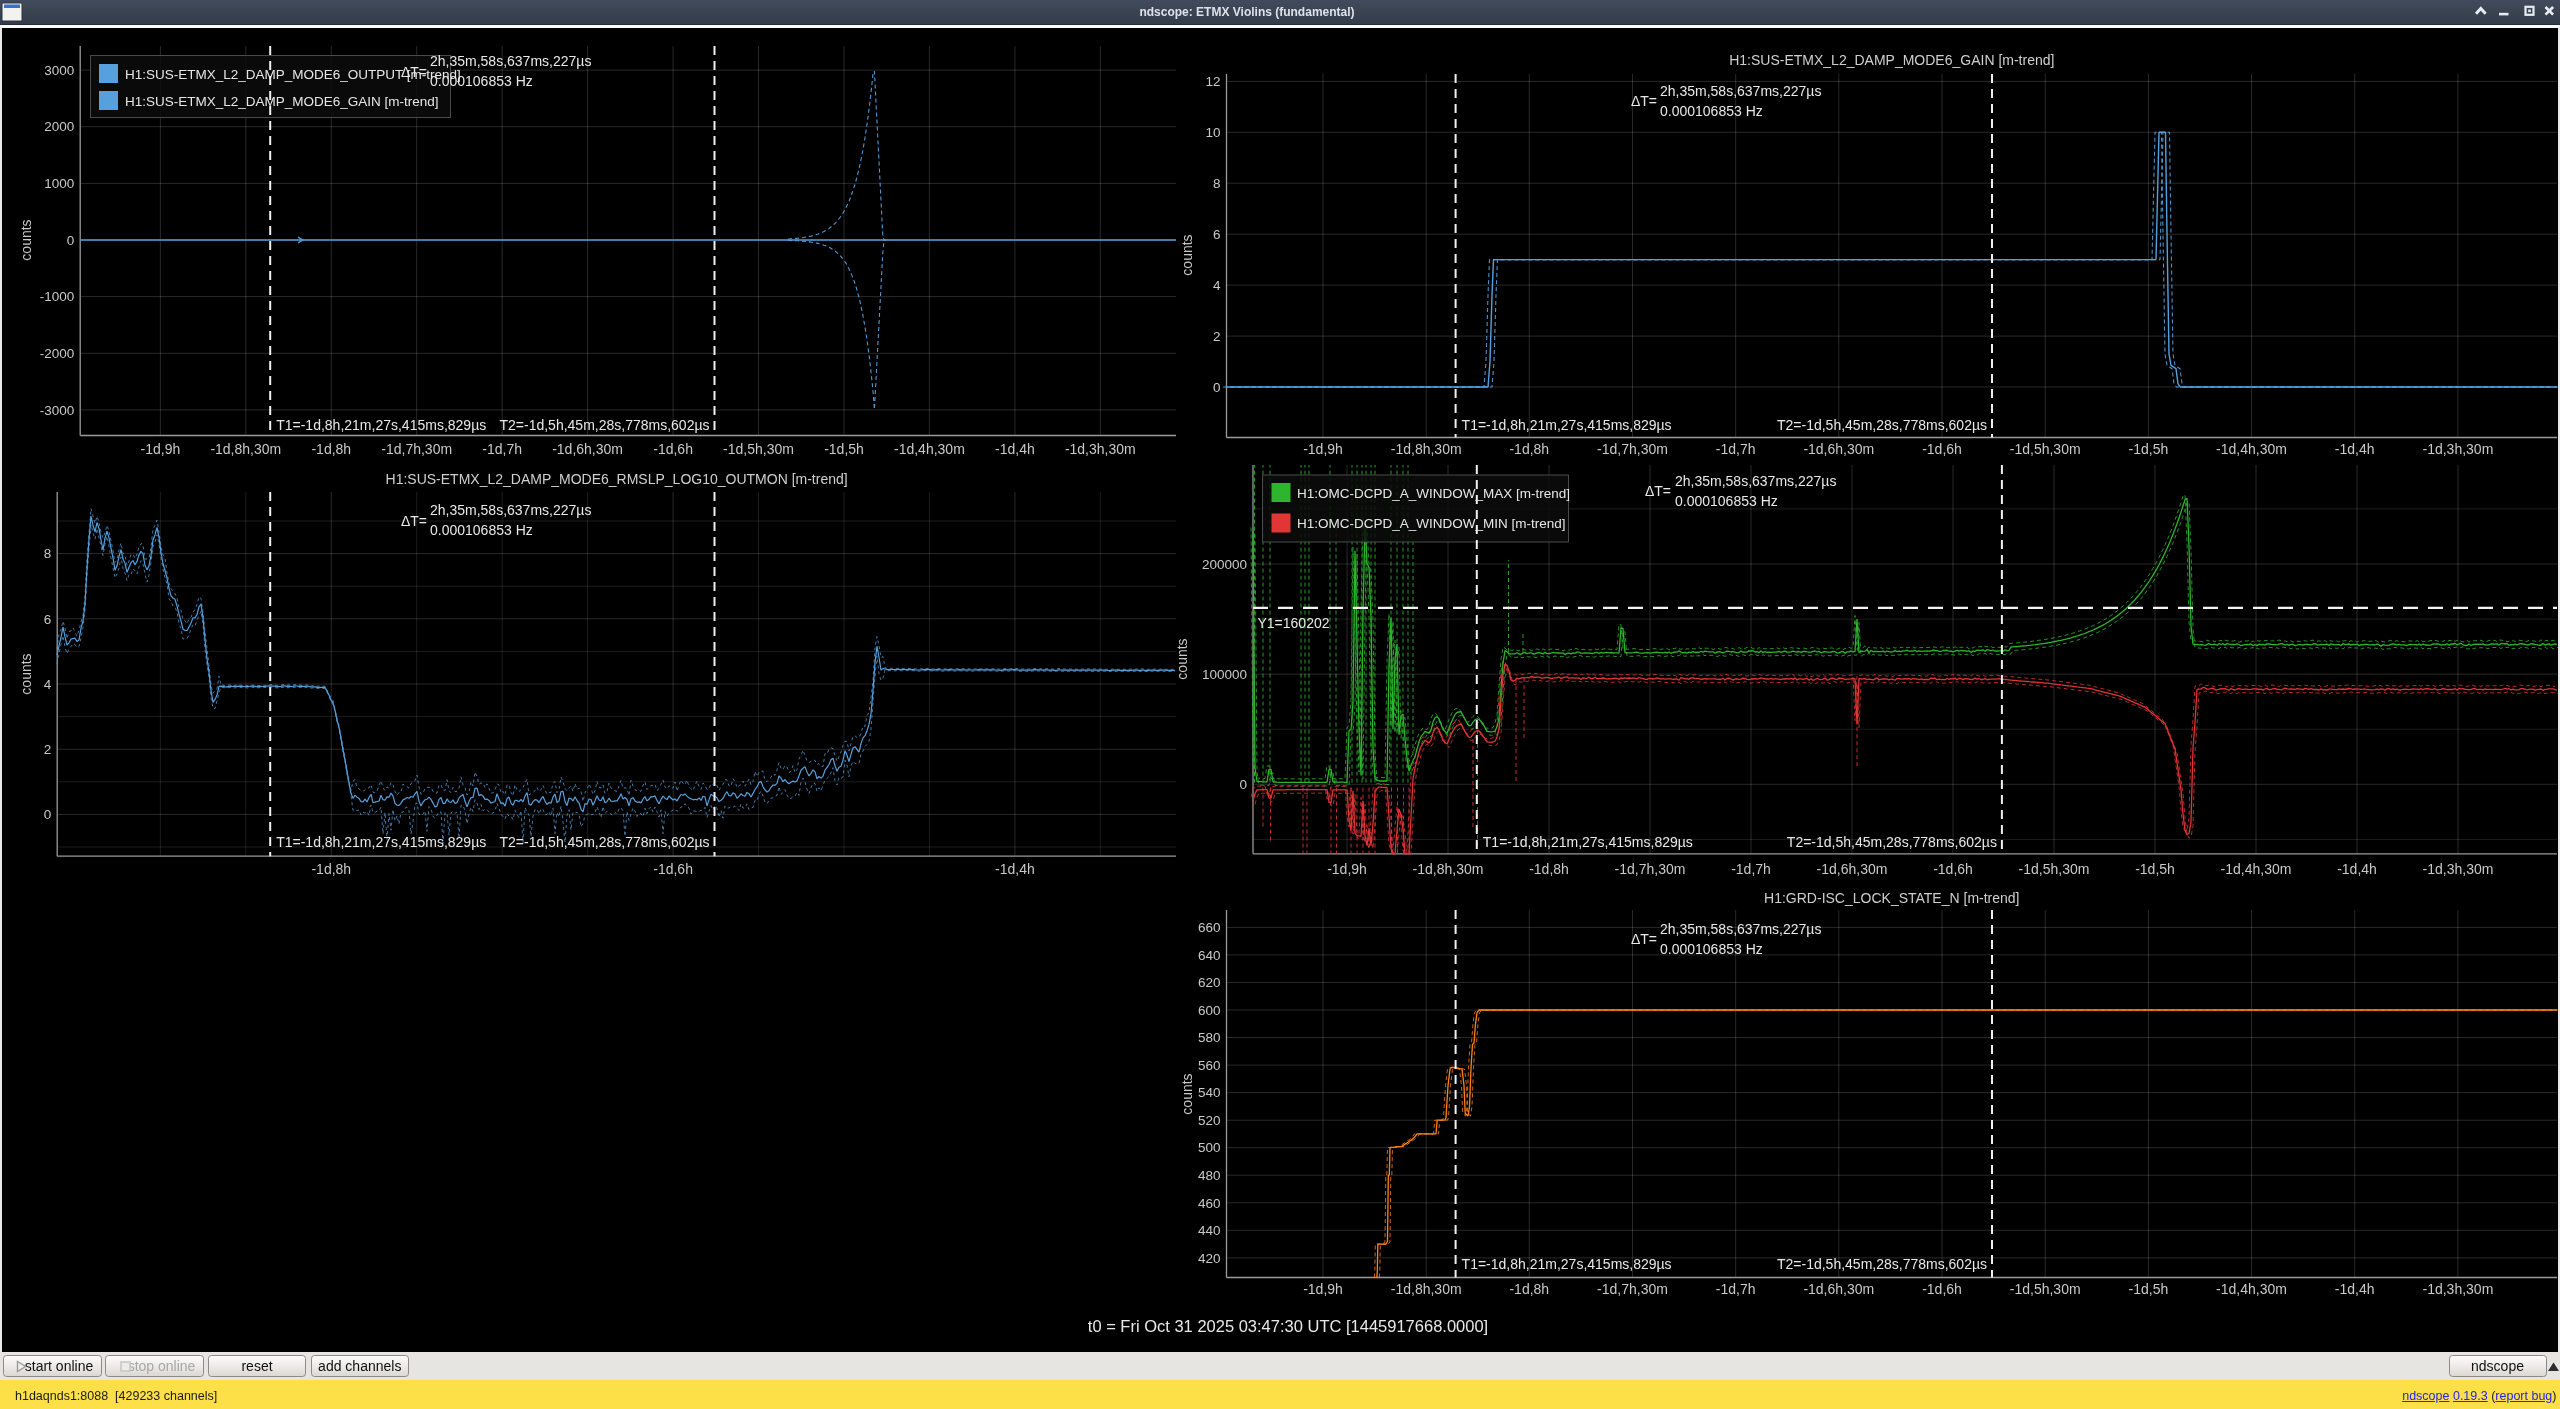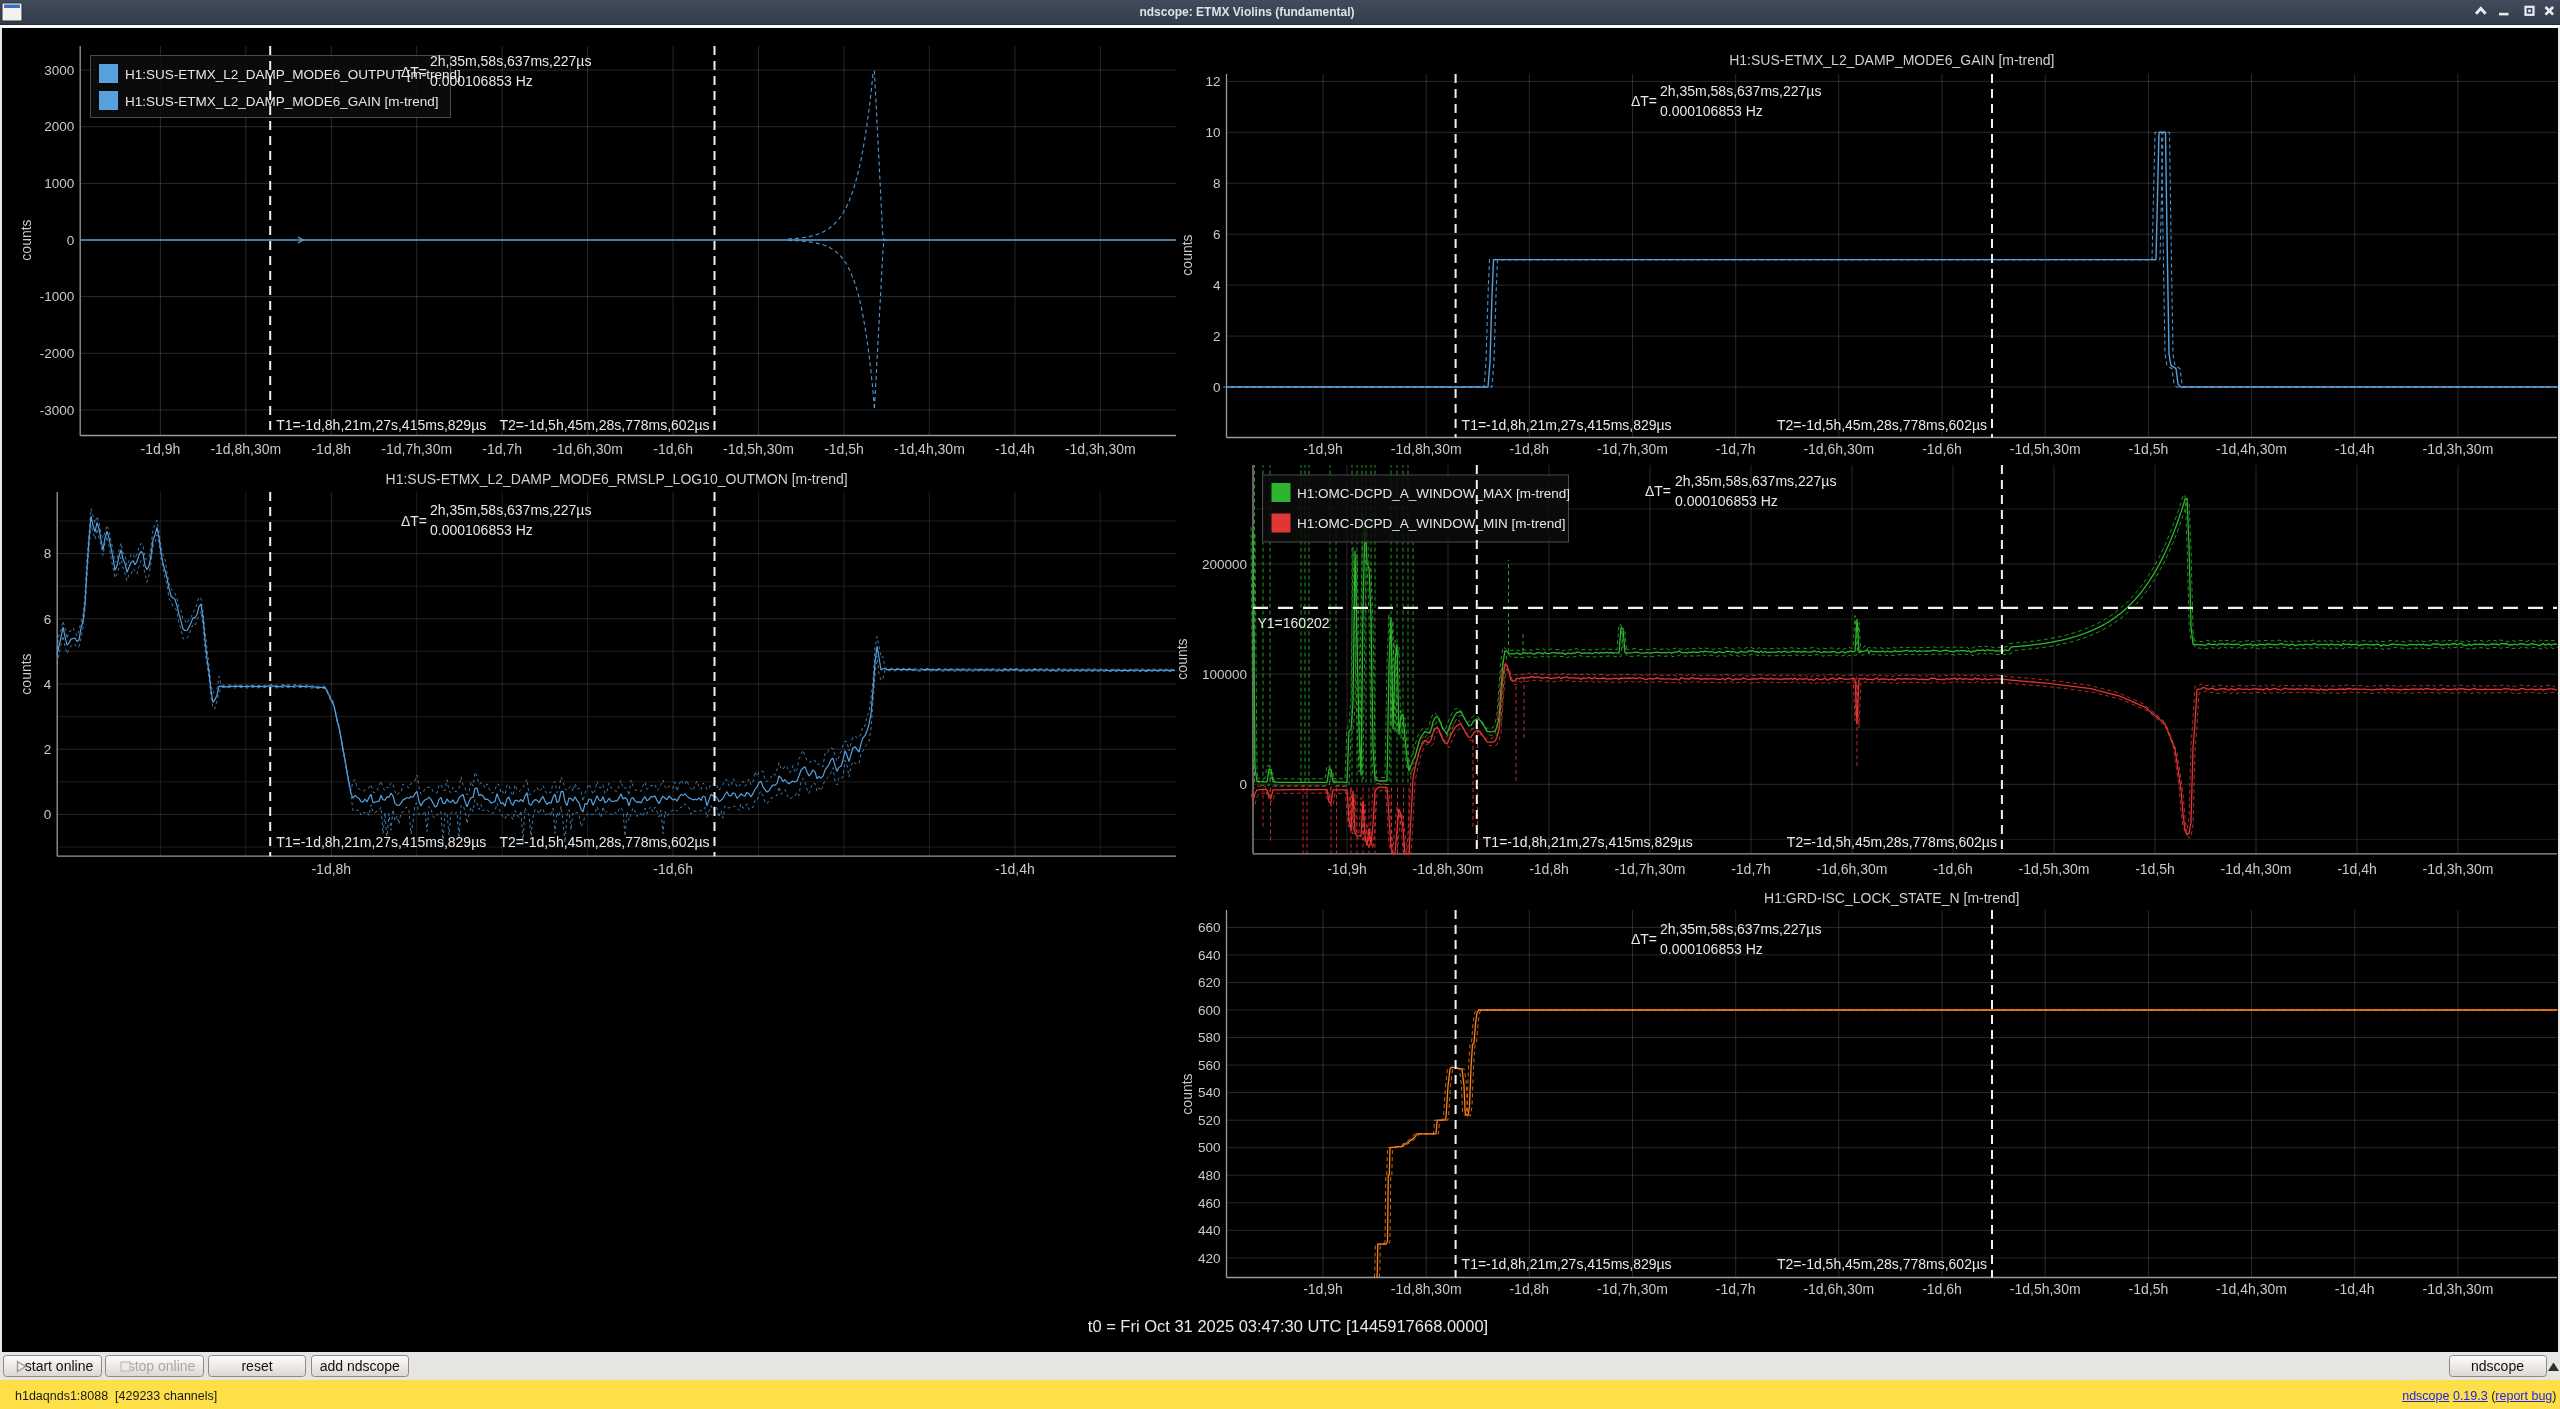--- a/index.html
+++ b/index.html
@@ -362,21 +362,21 @@
   <svg width="13" height="13" style="position:absolute;left:11px;top:4px">
           <path d="M 2.5 1.5 L 10.5 6.5 L 2.5 11.5 Z" fill="#efefed" stroke="#9a9a96" stroke-width="1.4"></path>
         </svg>
   <span style="margin-left:14px">start online</span></div>
  <div class="btn dis" style="left:105px;width:99px;">
   <svg width="13" height="13" style="position:absolute;left:13px;top:4px">
           <rect x="2" y="2" width="9" height="9" fill="#eeecea" stroke="#c4c2be" stroke-width="1.4"></rect>
         </svg>
   <span style="margin-left:14px">stop online</span></div>
  <div class="btn" style="left:208px;width:98px;">reset</div>
- <div class="btn" style="left:310.5px;width:98.5px;">add ndscope</div>
+ <div class="btn" style="left:310.5px;width:98.5px;">add channels</div>
  <div class="btn" style="left:2448.5px;width:98px;">ndscope</div>
  <svg width="14" height="12" style="position:absolute;left:2547px;top:9px">
         <path d="M 1 10 L 6.5 1.5 L 12 10 Z" fill="#2e2e2e"></path>
       </svg>
 </div>
 <div id="statusbar">
  <div style="position:absolute;left:15px;top:9px">h1daqnds1:8088&nbsp; [429233 channels]</div>
  <div style="position:absolute;right:3.5px;top:9px"><a class="lnk">ndscope</a> <a class="lnk">0.19.3</a> (<a class="lnk">report bug</a>)</div>
 </div>
 </div>

